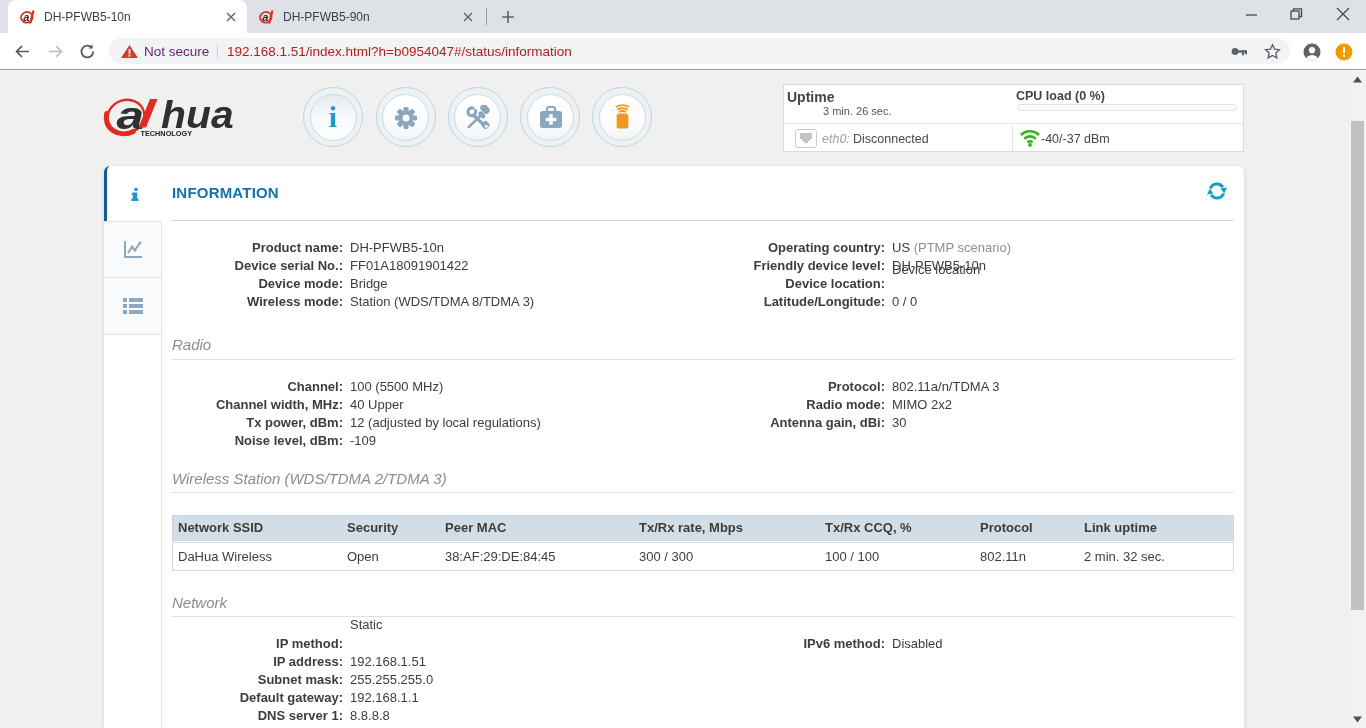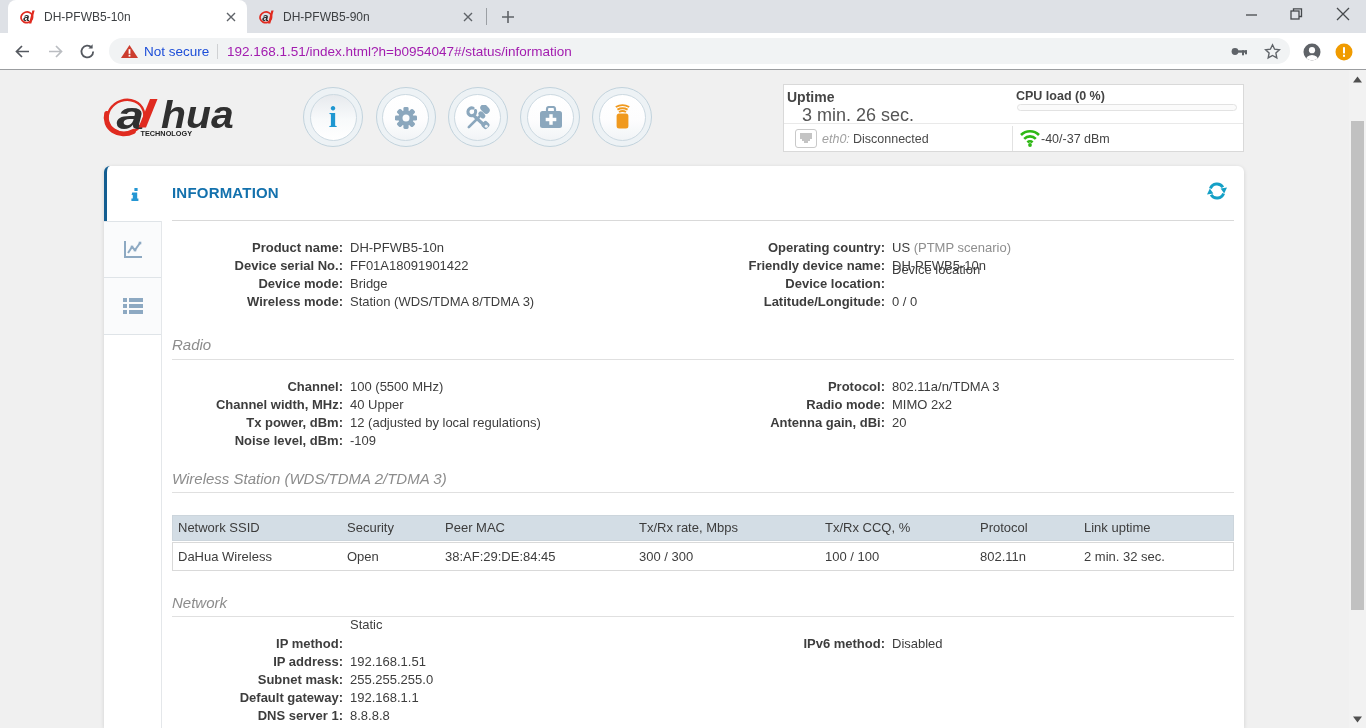--- a/index.html
+++ b/index.html
@@ -70,23 +70,23 @@
     <path d="M 14.2,8.5 A 5.9,5.9 0 1 1 12.7,4.6" fill="none" stroke="#54585f" stroke-width="1.8"></path>
     <path d="M13.6 1.2 V5.4 H9.4 Z" fill="#54585f"></path>
   </svg>
 
 <div class="ab" style="left:109px;top:38px;width:1181px;height:26px;background:#f1f3f4;border-radius:13px"></div>
 <svg class="ab" style="left:121px;top:45px" width="17" height="13" viewBox="0 0 17 13">
     <path d="M8.5 0 L17 13 H0 Z" fill="#cc3d2e"></path>
     <rect x="7.6" y="4.2" width="1.8" height="4.6" fill="#fff"></rect>
     <rect x="7.6" y="9.8" width="1.8" height="1.8" fill="#fff"></rect>
   </svg>
-<div class="ab" style="left:144px;top:44px;font-size:13.5px;color:#1d4ed8">Not secure</div>
+<div class="ab" style="left:144px;top:44px;font-size:13.5px;color:#701a75">Not secure</div>
 <div class="ab" style="left:217px;top:44px;width:1px;height:15px;background:#cfd1d3"></div>
-<div class="ab" style="left:227px;top:44px;font-size:13.5px;color:#a21caf">192.168.1.51/index.html?h=b0954047#/status/information</div>
+<div class="ab" style="left:227px;top:44px;font-size:13.5px;color:#b91c1c">192.168.1.51/index.html?h=b0954047#/status/information</div>
 
 <svg class="ab" style="left:1231px;top:45px" width="17" height="13" viewBox="0 0 17 13">
     <circle cx="4" cy="6.5" r="3.4" fill="#5f6368"></circle>
     <rect x="6" y="5.3" width="10" height="2.4" fill="#5f6368"></rect>
     <rect x="11" y="5.3" width="2" height="5" fill="#5f6368"></rect>
     <rect x="14" y="5.3" width="2" height="4" fill="#5f6368"></rect>
   </svg>
 
 <svg class="ab" style="left:1264px;top:43px" width="17" height="17" viewBox="0 0 17 17">
     <path d="M8.5 1.8 L10.6 6.2 L15.4 6.8 L11.9 10.1 L12.8 14.9 L8.5 12.5 L4.2 14.9 L5.1 10.1 L1.6 6.8 L6.4 6.2 Z" fill="none" stroke="#5f6368" stroke-width="1.4"></path>
@@ -176,21 +176,21 @@
     <svg style="position:absolute;left:12px;top:9px" width="22" height="26" viewBox="0 0 22 26">
       <rect x="4.6" y="9.5" width="11.8" height="15" rx="2.5" fill="#f0991e"></rect>
       <path d="M3.8 3 Q10.5,-0.8 17.2,3" fill="none" stroke="#f0991e" stroke-width="1.9"></path>
       <path d="M5.4 5.6 Q10.5,2.9 15.6,5.6" fill="none" stroke="#f0991e" stroke-width="1.9"></path>
       <path d="M7 8 Q10.5,6.1 14,8" fill="none" stroke="#f0991e" stroke-width="1.9"></path>
     </svg>
   </div>
 
 <div class="ab" style="left:783px;top:84px;width:461px;height:68px;background:#fff;border:1px solid #d9d9d9"></div>
 <div class="ab" style="left:787px;top:89px;font-size:14px;font-weight:bold;color:#444">Uptime</div>
-<div class="ab" style="left:802px;top:105px;font-size:18px;color:#555">3 min. 26 sec.</div>
+<div class="ab" style="left:823px;top:105px;font-size:11px;color:#555">3 min. 26 sec.</div>
 <div class="ab" style="left:1016px;top:89px;font-size:12.5px;font-weight:bold;color:#444">CPU load (0 %)</div>
 <div class="ab" style="left:1017px;top:104px;width:220px;height:7px;border-radius:4px;background:#fbfbfb;border:1px solid #e2e2e2"></div>
 <div class="ab" style="left:784px;top:123px;width:459px;height:1px;background:#e9e9e9"></div>
 <div class="ab" style="left:795px;top:129px;width:22px;height:19px;border:1px solid #c9c9c9;border-radius:3px;background:#fff">
   <svg width="20" height="17" viewBox="0 0 20 17">
       <path d="M4 3 H16 V9 H14 V11 H12 V13 H8 V11 H6 V9 H4 Z" fill="#c4c4c4"></path>
     </svg>
 </div>
 <div class="ab" style="left:822px;top:132px;font-size:12.5px;font-style:italic;color:#a0a0a0">eth0:</div>
 <div class="ab" style="left:853px;top:132px;font-size:12.5px;color:#4a4a4a">Disconnected</div>
@@ -241,21 +241,21 @@
 <div class="lblL" style="top:239px">Product name:</div>
 <div class="valL" style="top:239px">DH-PFWB5-10n</div>
 <div class="lblL" style="top:257px">Device serial No.:</div>
 <div class="valL" style="top:257px">FF01A18091901422</div>
 <div class="lblL" style="top:275px">Device mode:</div>
 <div class="valL" style="top:275px">Bridge</div>
 <div class="lblL" style="top:293px">Wireless mode:</div>
 <div class="valL" style="top:293px">Station (WDS/TDMA 8/TDMA 3)</div>
 <div class="lblR" style="top:239px">Operating country:</div>
 <div class="valR" style="top:239px">US <span class="gray">(PTMP scenario)</span></div>
-<div class="lblR" style="top:257px">Friendly device name:</div>
+<div class="lblR" style="top:257px">Friendly device level:</div>
 <div class="valR" style="top:257px">DH-PFWB5-10n</div>
 <div class="lblR" style="top:275px">Device location:</div>
 <div class="valR" style="top:261px">Device location</div>
 <div class="lblR" style="top:293px">Latitude/Longitude:</div>
 <div class="valR" style="top:293px">0 / 0</div>
 
 <div class="sech" style="top:336px">Radio</div>
 <div class="shr" style="top:359px"></div>
 <div class="lblL" style="top:378px">Channel:</div>
 <div class="valL" style="top:378px">100 (5500 MHz)</div>
@@ -263,21 +263,21 @@
 <div class="valL" style="top:396px">40 Upper</div>
 <div class="lblL" style="top:414px">Tx power, dBm:</div>
 <div class="valL" style="top:414px">12 (adjusted by local regulations)</div>
 <div class="lblL" style="top:432px">Noise level, dBm:</div>
 <div class="valL" style="top:432px">-109</div>
 <div class="lblR" style="top:378px">Protocol:</div>
 <div class="valR" style="top:378px">802.11a/n/TDMA 3</div>
 <div class="lblR" style="top:396px">Radio mode:</div>
 <div class="valR" style="top:396px">MIMO 2x2</div>
 <div class="lblR" style="top:414px">Antenna gain, dBi:</div>
-<div class="valR" style="top:414px">20</div>
+<div class="valR" style="top:414px">30</div>
 
 <div class="sech" style="top:470px">Wireless Station (WDS/TDMA 2/TDMA 3)</div>
 <div class="shr" style="top:492px"></div>
 
 <div class="ab" style="left:172px;top:514.5px;width:1062px;height:26px;background:#d3dde5;border:1px solid #ccd5dc"></div>
 <div class="ab" style="left:172px;top:542px;width:1062px;height:29px;background:#fff;border:1px solid #d9d9d9"></div>
 <div class="ab tblh" style="left:178px;top:520px">Network SSID</div>
 <div class="ab tblh" style="left:347px;top:520px">Security</div>
 <div class="ab tblh" style="left:445px;top:520px">Peer MAC</div>
 <div class="ab tblh" style="left:639px;top:520px">Tx/Rx rate, Mbps</div>
@@ -301,15 +301,15 @@
 <div class="lblL" style="top:671px">Subnet mask:</div>
 <div class="valL" style="top:671px">255.255.255.0</div>
 <div class="lblL" style="top:689px">Default gateway:</div>
 <div class="valL" style="top:689px">192.168.1.1</div>
 <div class="lblL" style="top:707px">DNS server 1:</div>
 <div class="valL" style="top:707px">8.8.8.8</div>
 <div class="lblR" style="top:635px">IPv6 method:</div>
 <div class="valR" style="top:635px">Disabled</div>
 
 <style>
-.tblh{font-size:13px;font-weight:normal;color:#3c3c3c;white-space:nowrap}
+.tblh{font-size:13px;font-weight:bold;color:#3c3c3c;white-space:nowrap}
 .tblc{font-size:13px;color:#3d3d3d;white-space:nowrap}
 </style>
 
 </body></html>

